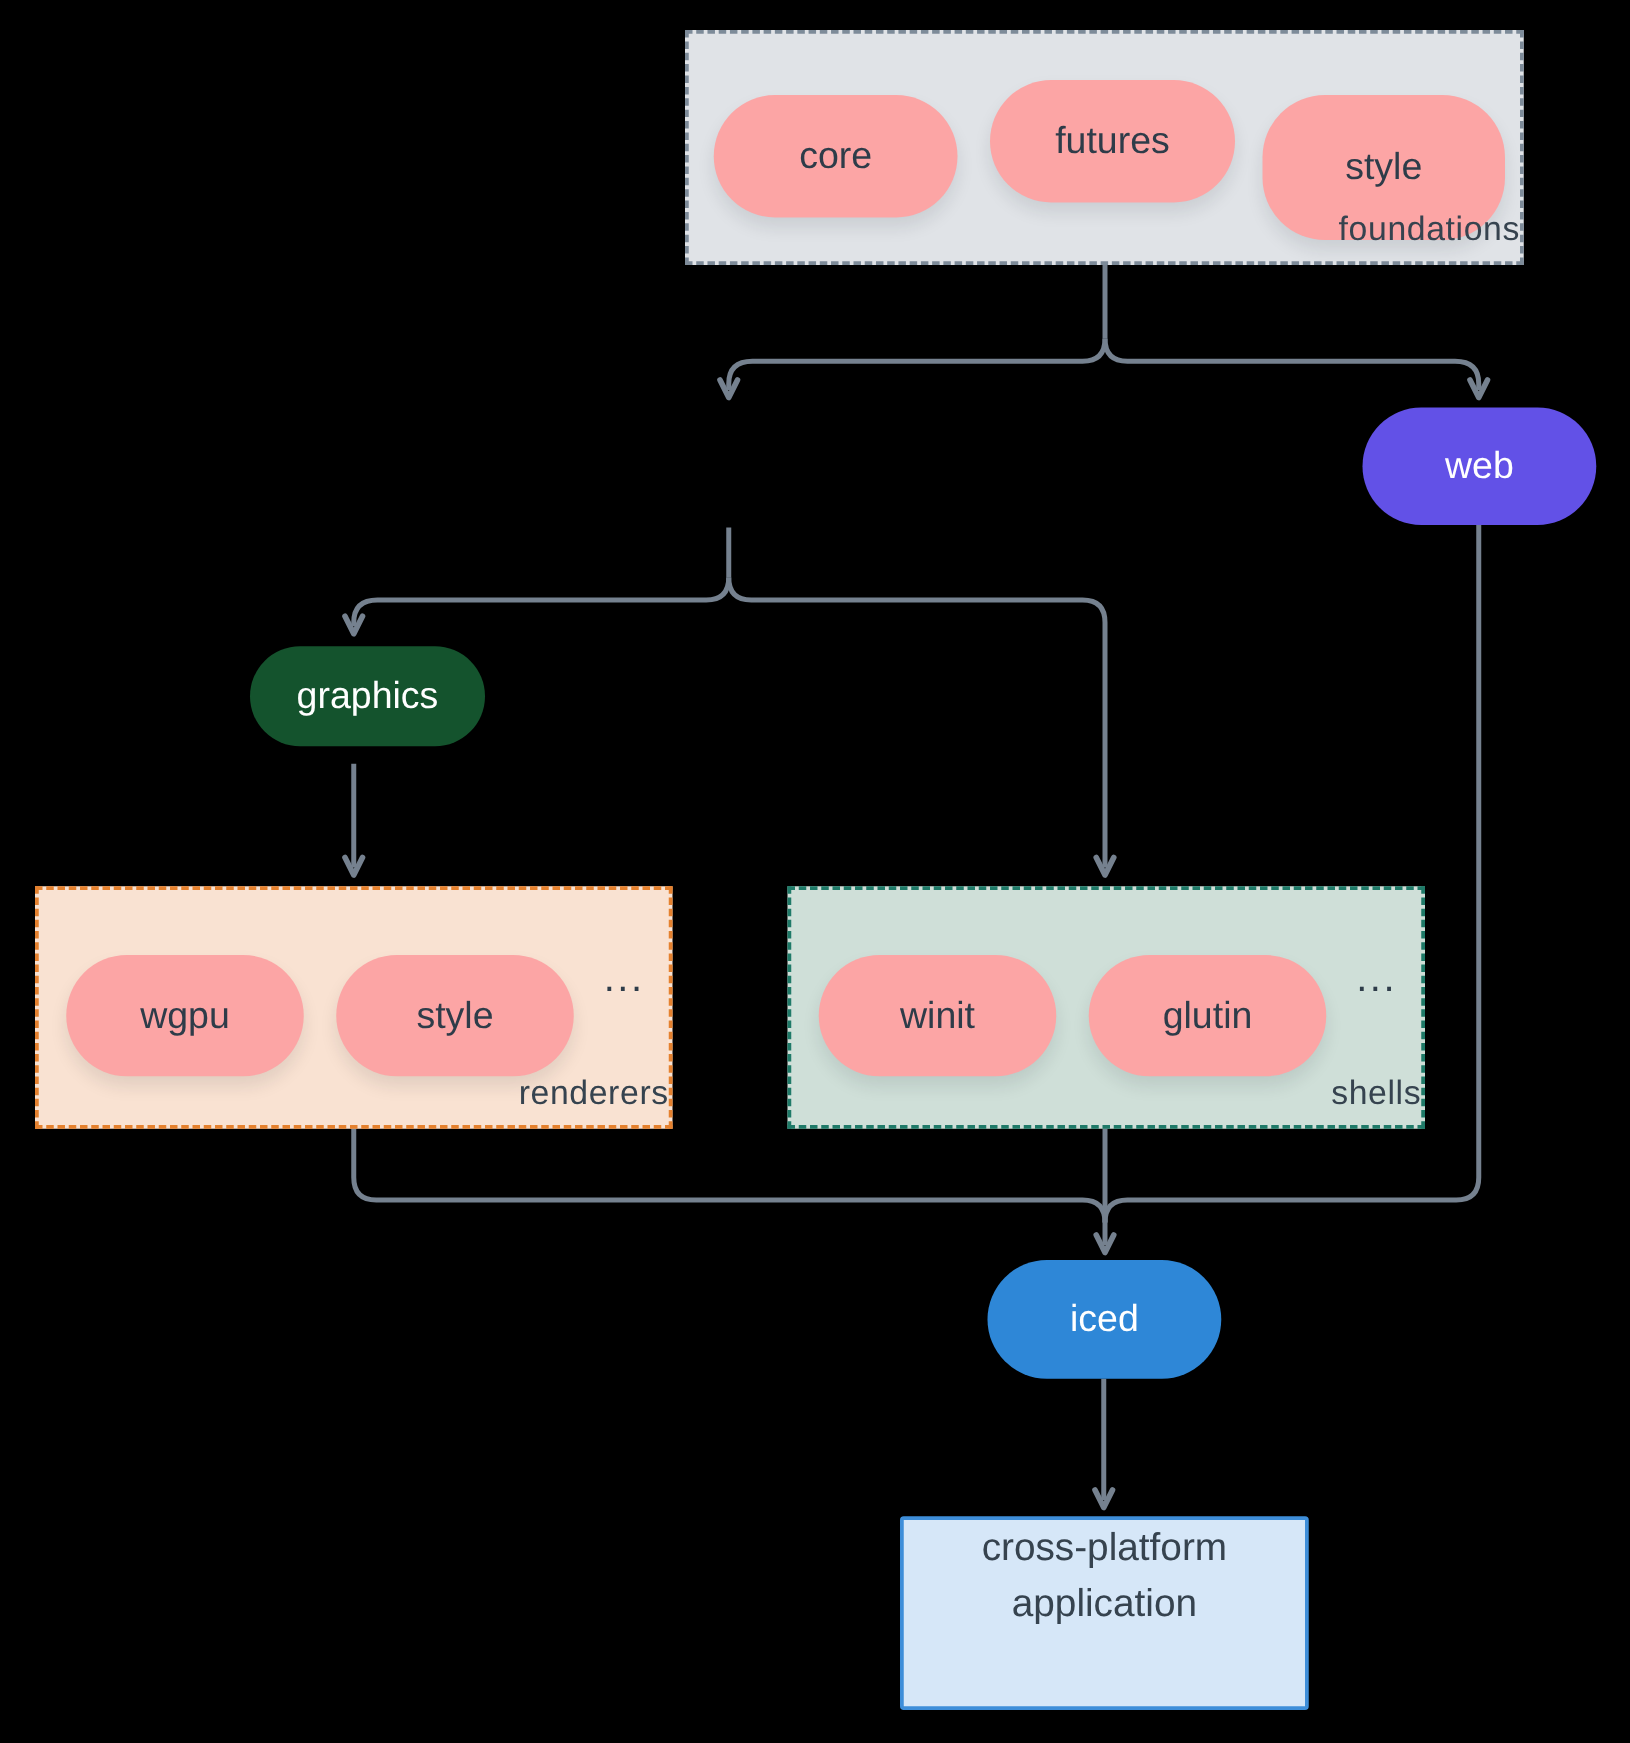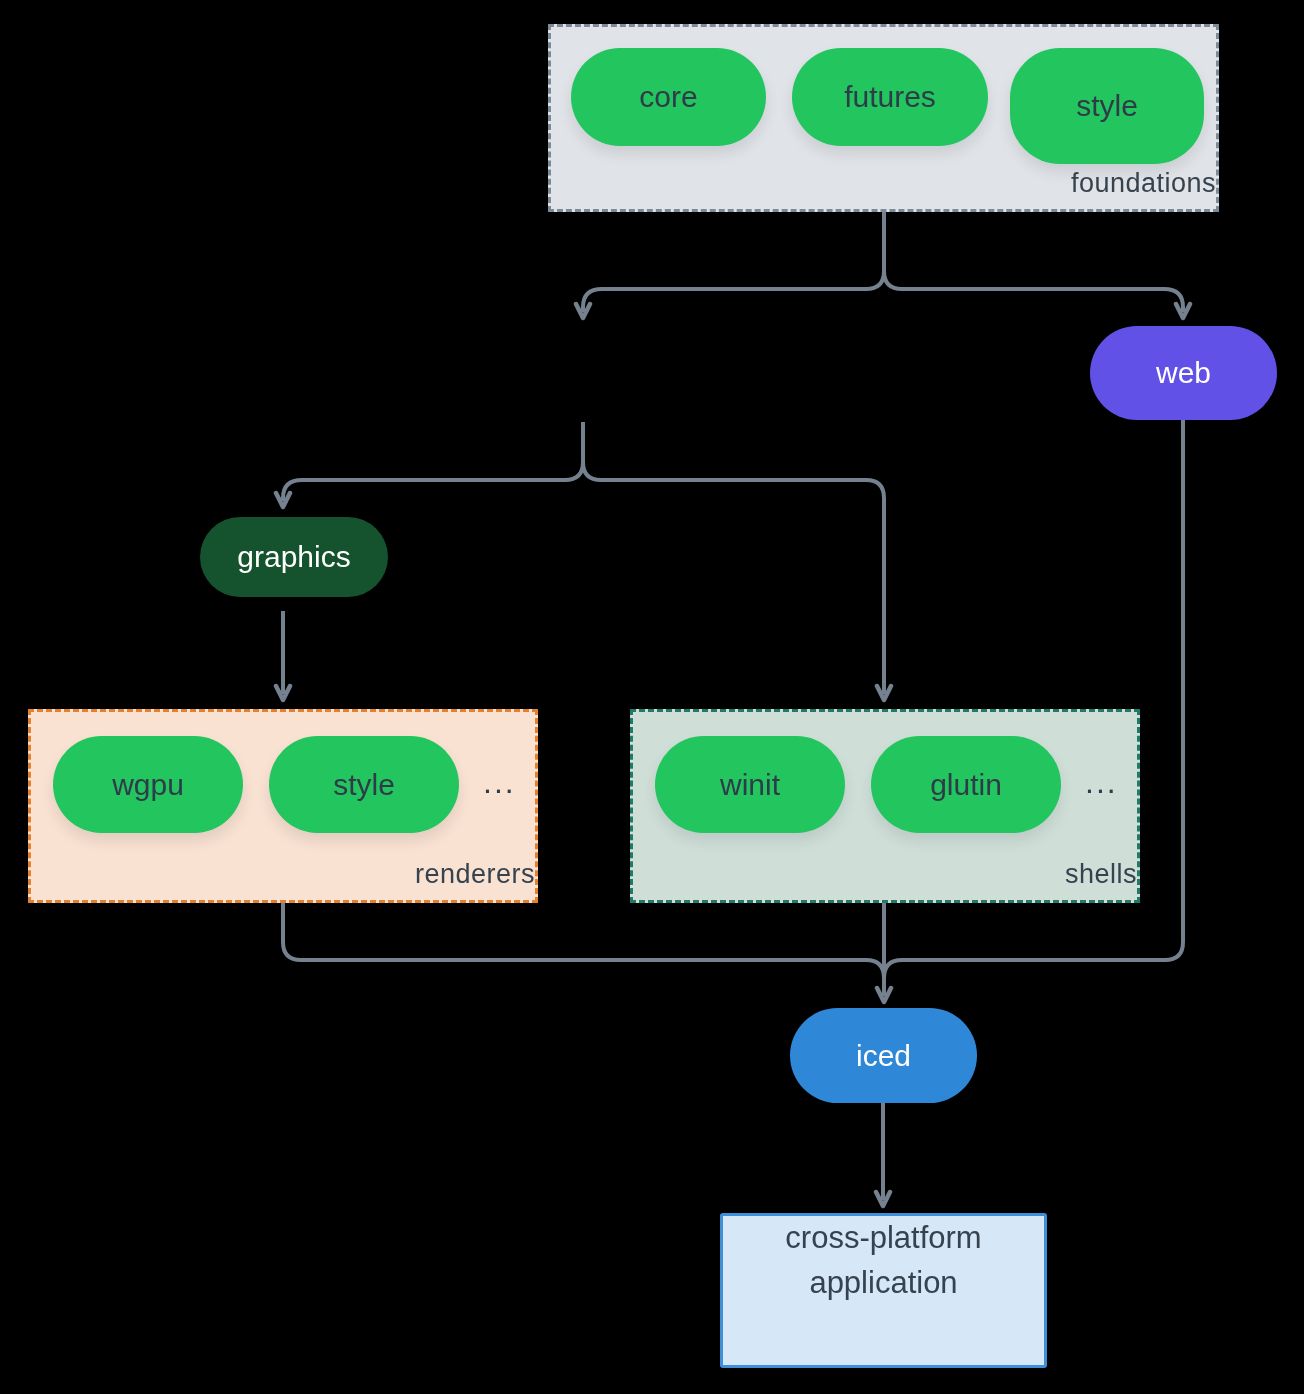--- a/index.html
+++ b/index.html
@@ -26,32 +26,33 @@
     position:absolute; right:0; bottom:10px;
     font-size:27px; color:#36434f; letter-spacing:0.5px;margin-top:13px;
   }
 
   .pill {
     position:absolute; box-sizing:border-box;
     display:flex; align-items:center; justify-content:center;
     border-radius:50px; font-size:30px; white-space:nowrap;
   }
   .pill-white {
-    background:#22c55e; color:#2e3c49;
+    background:#fca5a5; color:#2e3c49;
     box-shadow:0 8px 14px rgba(15,25,35,0.10);
+    margin-top:28px;
   }
   .pill-node { color:#ffffff; }
   .pill-native  { left:487px; top:325px; width:191px; height:97px; background:#6251e7; }
   .pill-web     { left:1090px; top:326px; width:187px; height:94px; background:#6251e7; }
   .pill-graphics{ left:200px; top:517px; width:188px; height:80px; background:#14532d; }
   .pill-iced    { left:790px; top:1008px; width:187px; height:95px; background:#2e87d7; }
 
   
   .g-pill-1 { left:20px;  top:21px; width:195px; height:98px; }
-  .g-pill-2 { left:241px; top:21px; width:196px; height:98px; }
+  .g-pill-2 { left:241px; top:9px; width:196px; height:98px; }
   .g-pill-3 { left:459px; top:21px; width:194px; height:116px; }
   .r-pill-1 { left:22px;  top:24px; width:190px; height:97px; }
   .r-pill-2 { left:238px; top:24px; width:190px; height:97px; }
   .ellipsis {
     position:absolute; left:452px; top:52px;
     font-size:32px; color:#2e3c49; letter-spacing:2px;
   }
 
   .app-box {
     position:absolute; left:720px; top:1213px; width:327px; height:155px;

